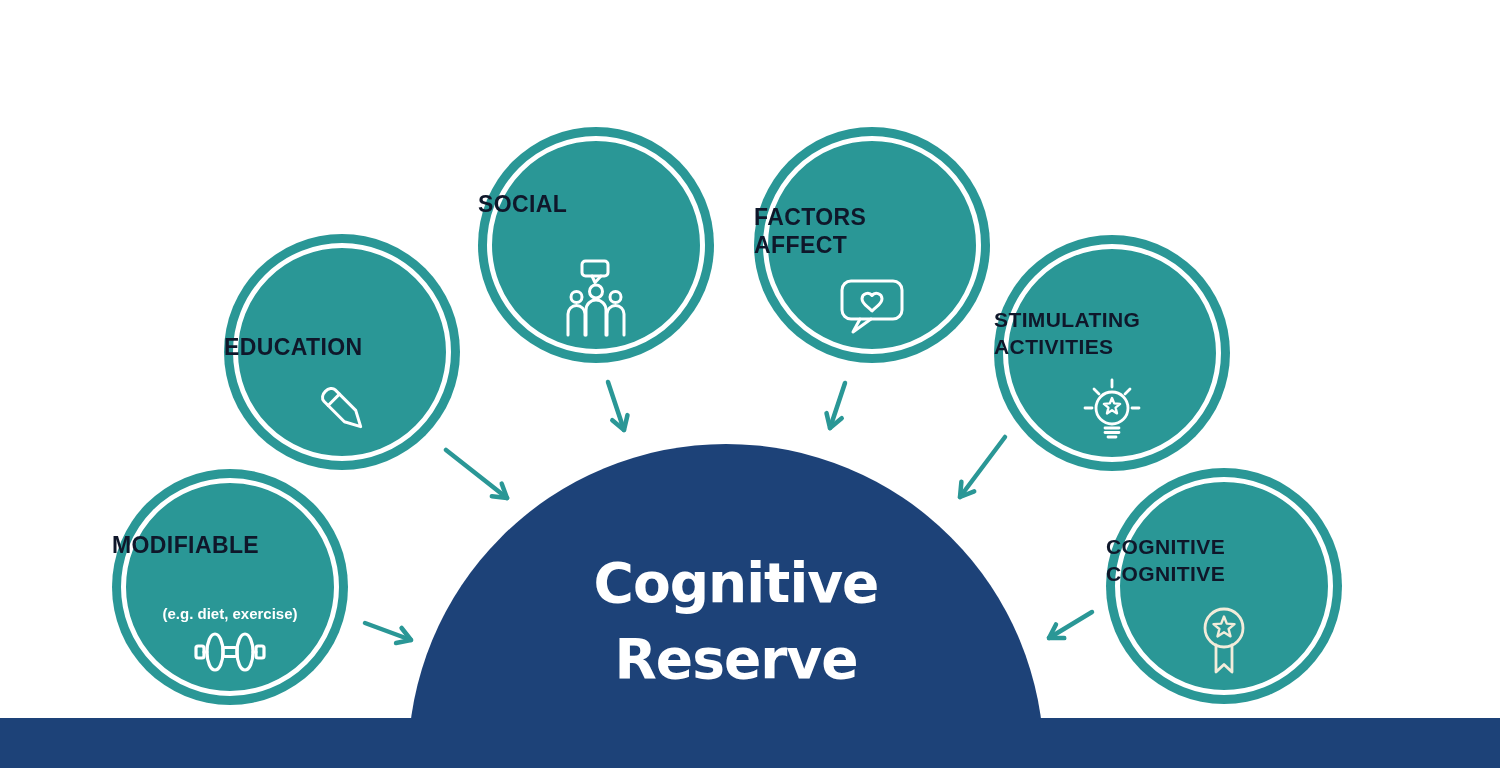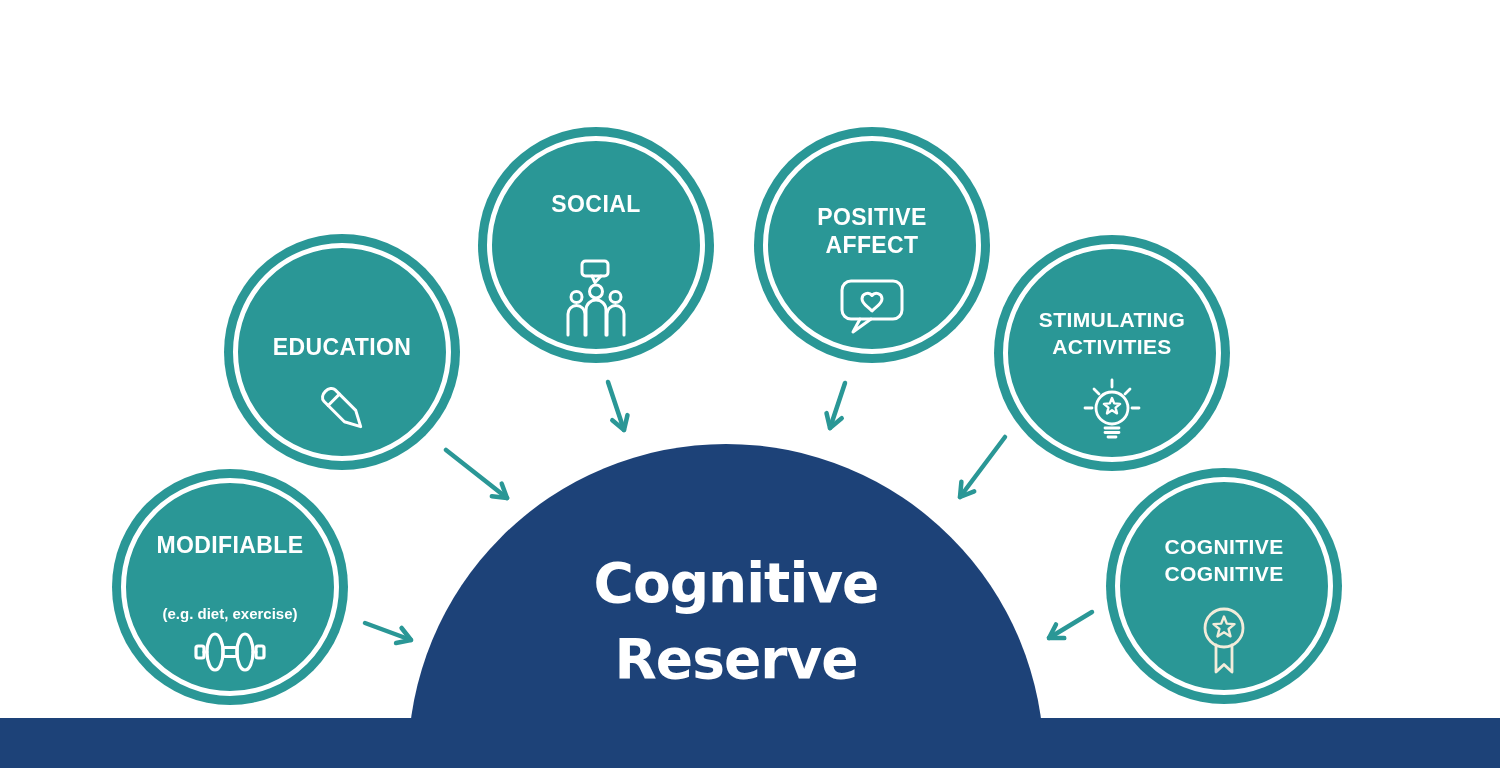--- a/index.html
+++ b/index.html
@@ -11,21 +11,21 @@
 
   
   .factor-circle {
     position:absolute; width:236px; height:236px; border-radius:50%;
     background:#2A9796;
   }
   .factor-ring {
     position:absolute; inset:9px; border:5px solid #ffffff; border-radius:50%;
   }
   .factor-label {
-    position:absolute; left:0; right:0; text-align:center; color:#ffffff;
+    position:absolute; left:0; right:0; color:#0f172a;
     font-weight:bold; letter-spacing:0.4px; z-index:2;
   }
   .factor-label .line { display:block; }
   .factor-sublabel {
     position:absolute; left:0; right:0; text-align:center; color:#ffffff;
     font-weight:bold; font-size:15px; z-index:2;
   }
   .factor-icon {
     position:absolute; left:50%; transform:translateX(-50%); z-index:2;
   }
@@ -132,21 +132,21 @@
       <circle cx="51.5" cy="38" r="5.5"></circle>
       <path d="M43,76 V55 a8.5,8.5 0 0 1 17,0 V76"></path>
       <circle cx="32" cy="32.5" r="6.5" fill="#2A9796"></circle>
       <path d="M22,76 V51 a10,10 0 0 1 20,0 V76" fill="#2A9796"></path>
     </svg>
   </div>
 
   <div class="factor-circle c4">
     <div class="factor-ring"></div>
     <div class="factor-label">
-      <span class="line">POSITIVE</span>
+      <span class="line">FACTORS</span>
       <span class="line">AFFECT</span>
     </div>
     <svg class="factor-icon" width="64" height="56" viewBox="0 0 64 56" fill="none" stroke="#ffffff" stroke-width="3" stroke-linecap="round" stroke-linejoin="round">
       <rect x="2" y="2" width="60" height="38" rx="9"></rect>
       <path d="M20,40 L13,53 L31,40"></path>
       <path d="M32,32 c-4.5,-5 -10,-7 -10,-12.3 a5.6,5.6 0 0 1 10,-3.2 a5.6,5.6 0 0 1 10,3.2 c0,5.3 -5.5,7.3 -10,12.3 z"></path>
     </svg>
   </div>
 
   <div class="factor-circle c5">

